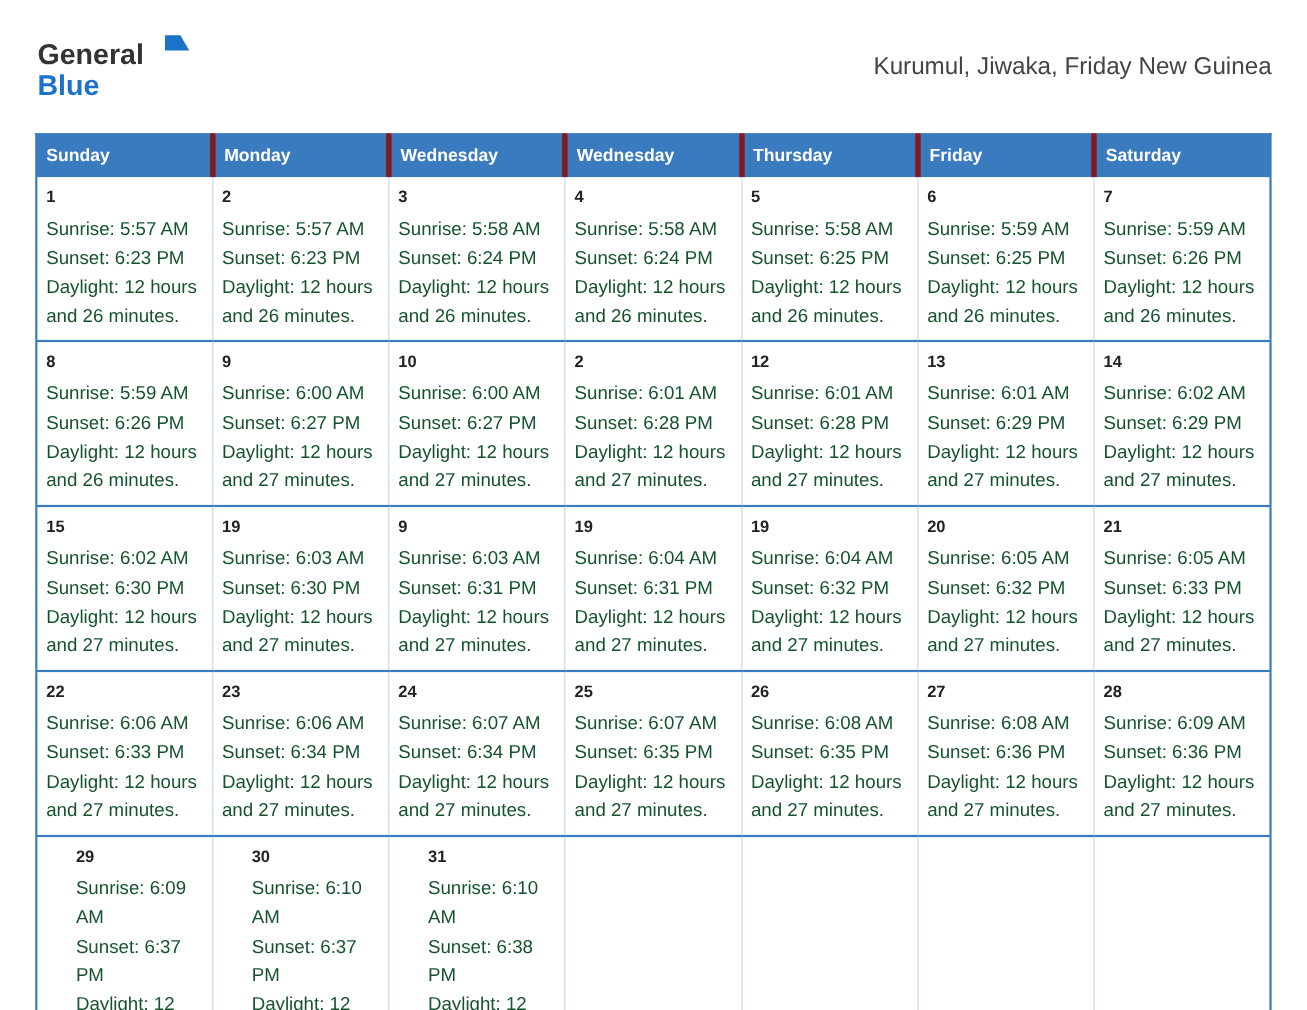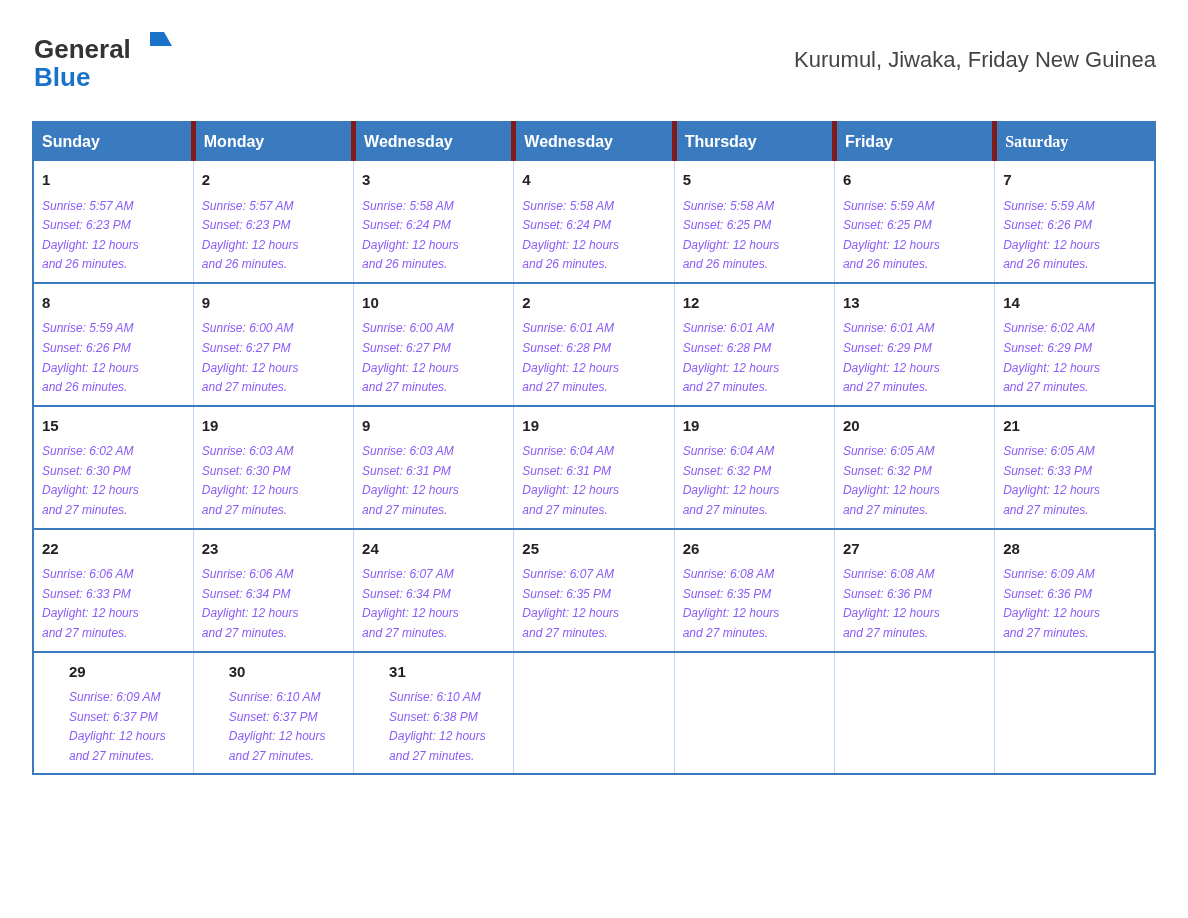--- a/index.html
+++ b/index.html
@@ -44,21 +44,20 @@
       background: #3a7abf;
       color: #fff;
       font-size: 16px;
       font-weight: 600;
       padding: 10px 8px;
       text-align: left;
       border-right: 5px solid #7f1d1d;
     }
     .calendar th:last-child {
       border-right: none;
-      font-family: Liberation Serif, serif;
     }
     .calendar td {
       vertical-align: top;
       padding: 8px;
       border-right: 1px solid #c0d8ef;
       border-bottom: 2px solid #3a7abf;
       width: calc(100% / 7);
       min-height: 110px;
       font-size: 13px;
       color: #333;
@@ -72,24 +71,23 @@
       padding-left: 35px;
     }
     .calendar td .day-num {
       font-size: 15px;
       font-weight: 600;
       display: block;
       margin-bottom: 4px;
       color: #222;
     }
     .calendar td .day-info {
-      font-size: 12px;
-      color: #8b5cf6;
+      font-size: 17px;
+      color: #14532d;
       line-height: 1.55;
-      font-style: italic;
     }
     .calendar td.empty {
       background: #fff;
     }
   </style>
 </head>
 <body>
 
 <div class="header">
   <div class="logo">

